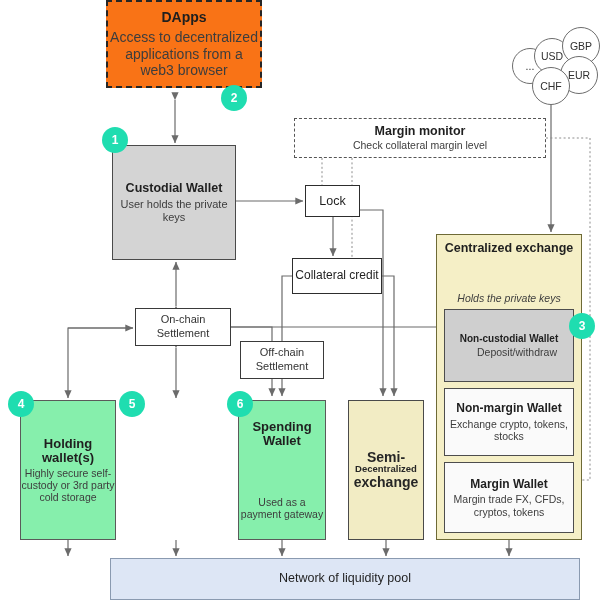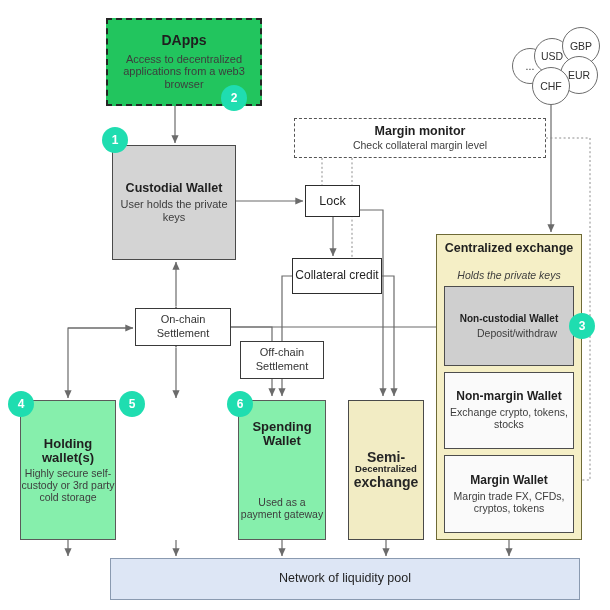--- a/index.html
+++ b/index.html
@@ -9,23 +9,23 @@
   #stage{position:relative;width:610px;height:610px;}
   svg#wires{position:absolute;left:0;top:0;width:610px;height:610px;overflow:visible;}
 
   .box{position:absolute;box-sizing:border-box;display:flex;flex-direction:column;
        align-items:center;justify-content:center;text-align:center;
        border:1.4px solid #5a5a5a;background:#86efac;z-index:3;}
   .box .t{font-weight:bold;line-height:1.12;color:#1f1f1f;}
   .box .s{color:#3d3d3d;line-height:1.16;}
 
   
-  #dapps{left:106px;top:18px;width:156px;height:88px;border:2px dashed #262626;background:#22c55e;}
+  #dapps{left:106px;top:0;width:156px;height:88px;border:2px dashed #262626;background:#f97316;}
   #dapps .t{font-size:14px;}
-  #dapps .s{font-size:11px;margin-top:4px;}
+  #dapps .s{font-size:14px;margin-top:4px;}
 
   #custodial{left:112px;top:145px;width:124px;height:115px;background:#d4d4d4;border:1.6px solid #4a4a4a;}
   #custodial .t{font-size:12.5px;}
   #custodial .s{font-size:11px;margin-top:3px;}
 
   #marginmon{left:294px;top:118px;width:252px;height:40px;border:1.2px dashed #555;background:#fff;}
   #marginmon .t{font-size:12.5px;}
   #marginmon .s{font-size:10.5px;margin-top:1px;}
 
   #lock{left:305px;top:185px;width:55px;height:32px;border:1.6px solid #2d2d2d;background:#fff;}
@@ -52,21 +52,21 @@
   #spending .t{font-size:13px;}
   #spending .s{font-size:10.5px;margin-top:3px;}
 
   #semi{left:348px;top:400px;width:76px;height:140px;background:#f2ecc4;border:1.5px solid #4a4a4a;}
   #semi .l1{font-size:14px;font-weight:bold;line-height:1.0;}
   #semi .l2{font-size:9.5px;font-weight:bold;line-height:1.1;}
   #semi .l3{font-size:14px;font-weight:bold;line-height:1.05;}
 
   #cex{left:436px;top:234px;width:146px;height:306px;background:#f5efc6;
        border:1.6px solid #6e6a36;align-items:stretch;justify-content:flex-start;padding:6px 7px;}
-  #cexhead{display:flex;flex-direction:column;align-items:center;margin-bottom:5px;}
+  #cexhead{display:flex;flex-direction:column;align-items:center;margin-bottom:5px;gap:23px;}
   #cexhead .t{font-size:12.5px;}
   #cexhead .s{font-size:10.5px;font-style:italic;margin-top:14px;}
 
   .sub{box-sizing:border-box;display:flex;flex-direction:column;align-items:center;
        justify-content:center;text-align:center;border:1.4px solid #4d4d4d;background:#fafafa;}
   #noncust{height:82px;background:#cfcfcf;margin-bottom:6px;}
   #noncust .t{font-size:10px;line-height:1.15;}
   #noncust .s{font-size:10.5px;margin-top:2px;padding-left:16px;}
   #nonmargin{height:78px;margin-bottom:6px;}
   #nonmargin .t{font-size:12px;line-height:1.15;}

